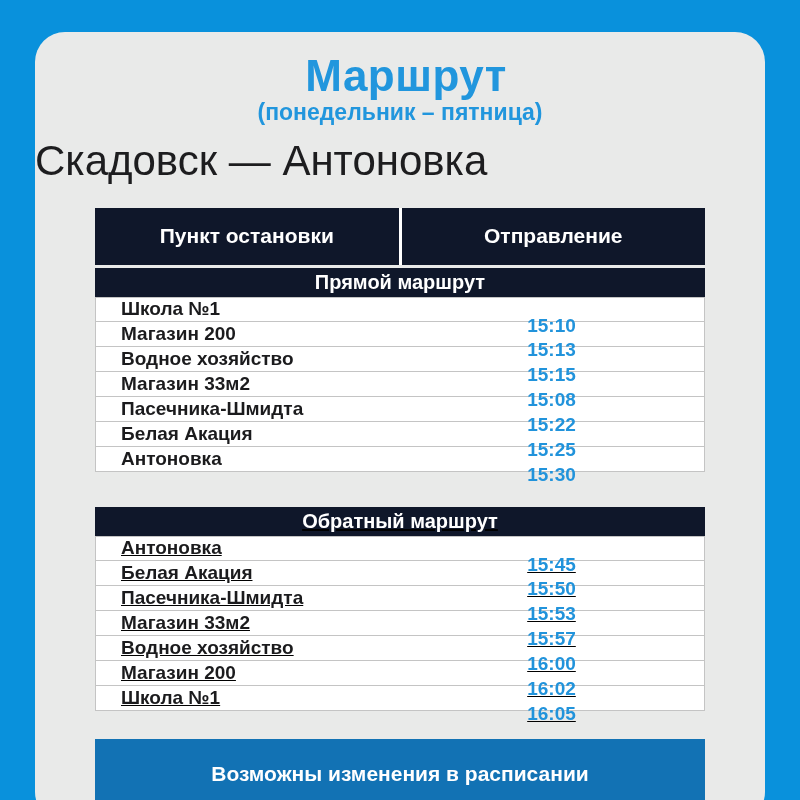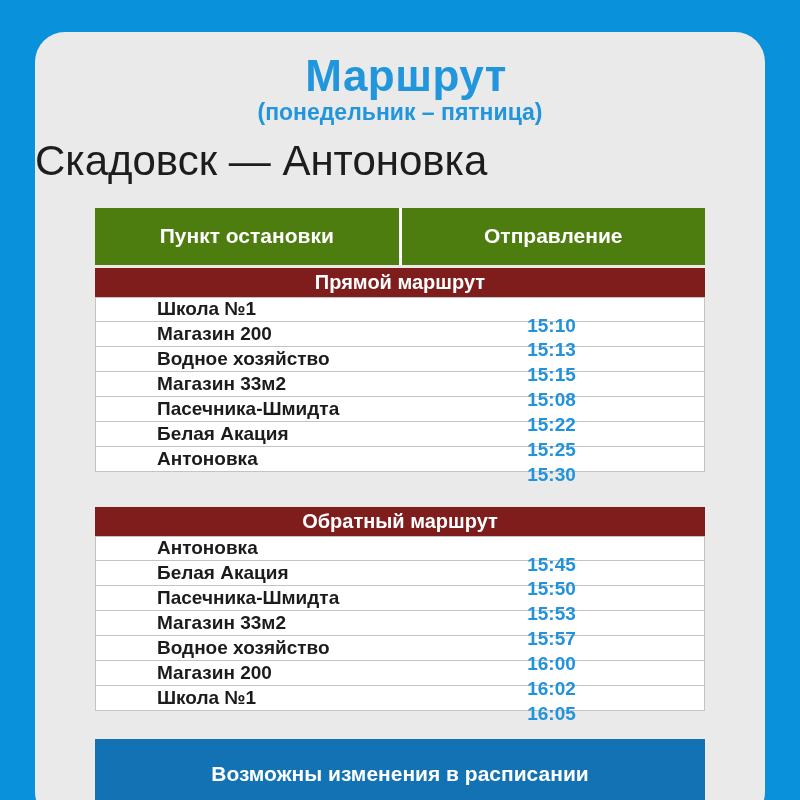--- a/index.html
+++ b/index.html
@@ -42,52 +42,51 @@
   .route-title {
     margin: 12px 0 0;
     font-size: 42px;
     line-height: 1.1;
     font-weight: 500;
     color: #1D1D1F;
   }
 
   .tbl { width: 610px; margin: 0 auto; }
   .tbl1 { margin-top: 24px; }
-  .tbl2 { margin-top: 35px; }
+  .tbl2 { margin-top: 35px; text-decoration: underline; }
 
   .colhead {
     display: flex;
     height: 57px;
-    background: #4d7c0f;
+    background: #0f172a;
     margin-bottom: 3px;
   }
   .colhead .col {
     flex: 1;
     display: flex; align-items: center; justify-content: center;
     color: #FFFFFF;
     font-size: 21px;
     font-weight: 700;
   }
   .col-divider { width: 3px; background: #FFFFFF; }
 
   .band {
     height: 29px;
-    background: #7f1d1d;
+    background: #0f172a;
     color: #FFFFFF;
     font-size: 20px;
     font-weight: 700;
     display: flex; align-items: center; justify-content: center;
   }
 
   .row {
     display: flex;
     height: 25px;
     background: #FFFFFF;
     border: 1px solid #C4C4C4;
-    padding-left: 36px;
   }
   .row:not(:first-child) { border-top: none; }
   .cell.stop {
     flex: 1;
     display: flex; align-items: center;
     padding-left: 25px;
     font-size: 19px;
     font-weight: 700;
     color: #1B1B1D;
   }

